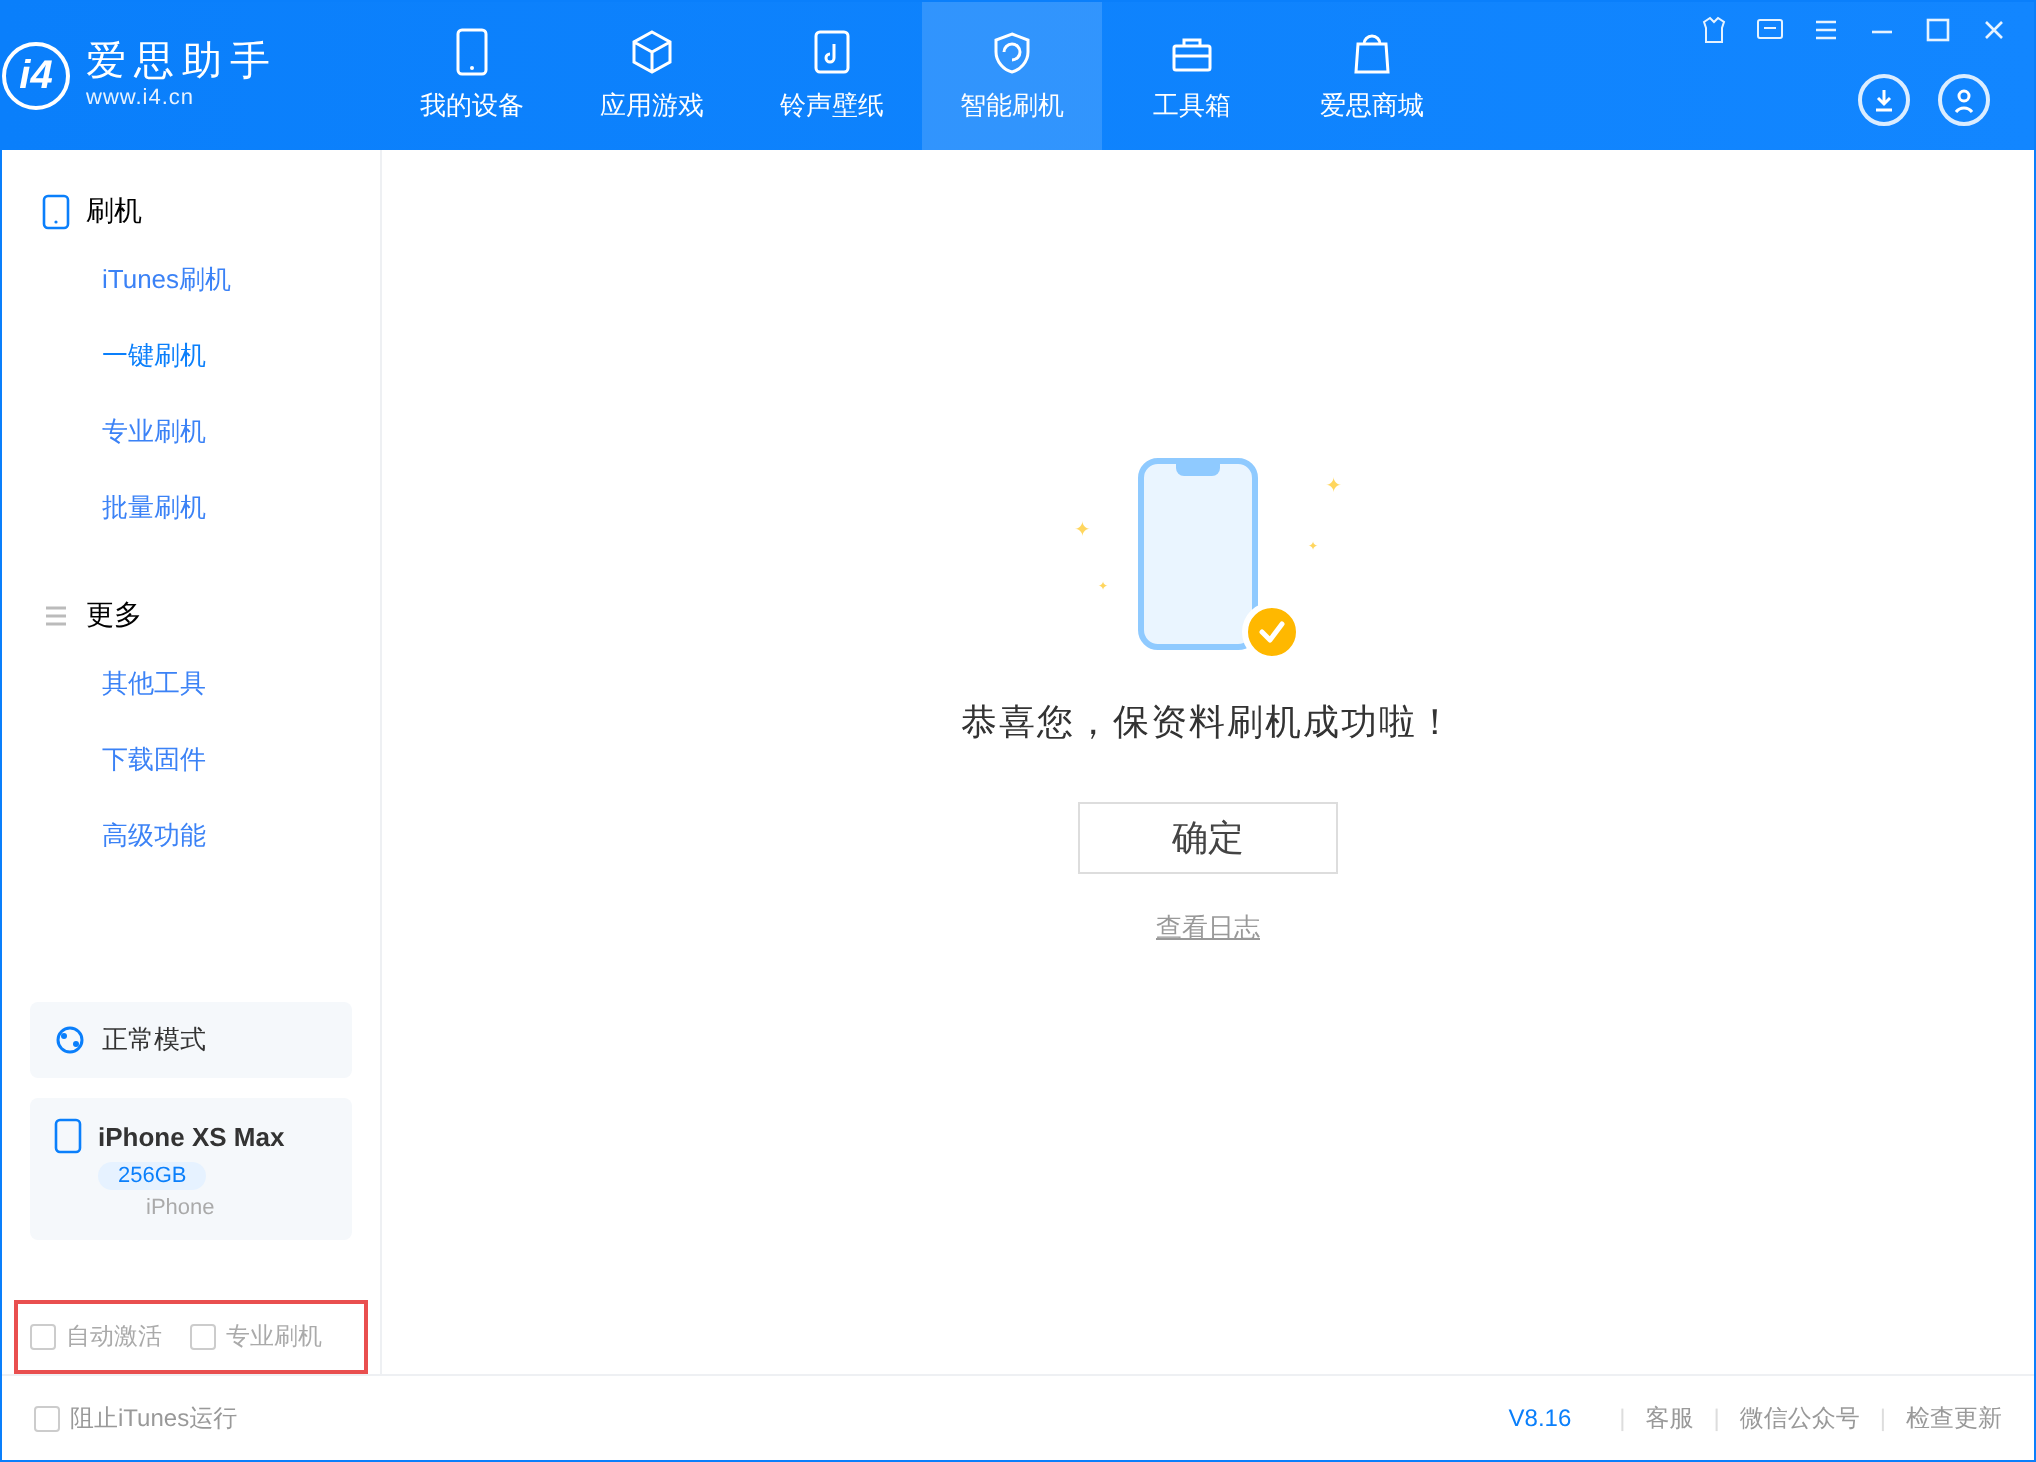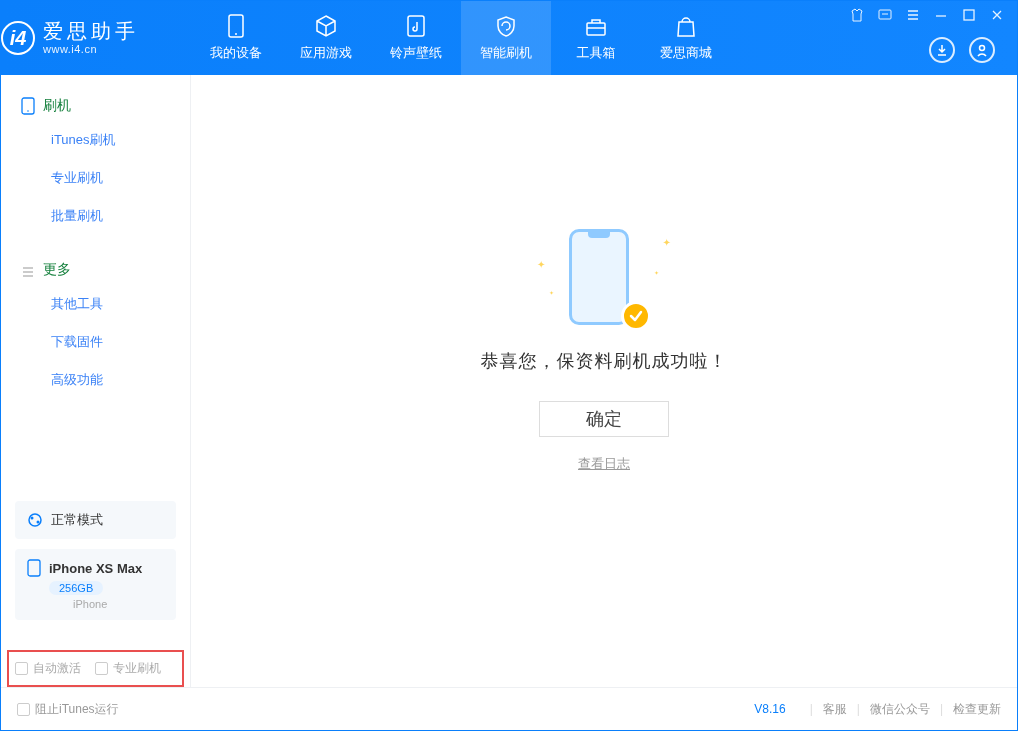--- a/index.html
+++ b/index.html
@@ -19,21 +19,21 @@
   .nav-tab .nav-icon { width: 24px; height: 24px; display:flex; align-items:center; justify-content:center;}
   .titlebar-right { margin-left: auto; display: flex; flex-direction: column; align-items: flex-end; }
   .win-controls { display: flex; gap: 12px; padding: 6px 12px 0 0; }
   .win-controls span { width: 16px; height: 16px; display:flex; align-items:center; justify-content:center; cursor:pointer; opacity:0.9; }
   .account-icons { display: flex; gap: 14px; padding: 10px 22px 0 0; margin-top: auto; margin-bottom: 12px;}
   .account-icons span { width: 26px; height: 26px; border: 2px solid rgba(255,255,255,0.85); border-radius: 50%; display:flex;align-items:center;justify-content:center; cursor:pointer;}
   
   
   .body { flex: 1; display: flex; overflow: hidden; }
   .sidebar { width: 190px; border-right: 1px solid #eef0f3; display: flex; flex-direction: column; padding-top: 10px; }
-  .side-sec-title { display: flex; align-items: flex-end; gap: 8px; padding: 12px 20px 6px 20px; font-size: 14px; color: #15803d; font-weight: 500;}
+  .side-sec-title { display: flex; align-items: center; gap: 8px; padding: 12px 20px 6px 20px; font-size: 14px; color: #000000; font-weight: 500;}
   .side-item { padding: 10px 20px 10px 50px; font-size: 13px; color: #3b82f6; cursor: pointer; }
   .side-item.active { color: #0a7ffb; }
   .side-spacer { flex: 1; }
   .device-panel { margin: 0 14px 10px 14px; background: #f5f8fb; border-radius: 4px; padding: 10px 12px; font-size: 13px; color: #333; display:flex; align-items:center; gap:8px;}
   .device-panel2 { margin: 0 14px 14px 14px; background: #f5f8fb; border-radius: 4px; padding: 10px 12px; }
   .device-name { font-size: 13px; font-weight: 600; color: #333; display:flex; align-items:center; gap:8px;}
   .storage-badge { display: inline-block; background: #e6f2ff; color: #0a7ffb; border-radius: 10px; padding: 1px 10px; font-size: 11px; margin-top: 4px; margin-left: 22px;}
   .device-sub { color: #aaa; font-size: 11px; margin-top: 2px; margin-left: 22px; padding-left: 24px;}
   .redbox { margin: 16px 6px 0 6px; border: 2px solid #e94f4f; padding: 8px 6px; display: flex; gap: 14px; align-items: center; }
   .chk-row { display: flex; align-items: center; gap: 5px; font-size: 12px; color: #aaa; }
@@ -180,20 +180,21 @@
   <div class="body">
     <div class="sidebar">
       <div class="side-sec-title">
         <svg width="14" height="18" viewBox="0 0 14 18">
             <rect x="1" y="1" width="12" height="16" rx="2" fill="none" stroke="#0a7ffb" stroke-width="1.3"></rect>
             <circle cx="7" cy="14" r="0.8" fill="#0a7ffb"></circle>
           </svg>
         <span>刷机</span>
       </div>
       <div class="side-item">iTunes刷机</div>
+      <div class="side-item active">一键刷机</div>
       <div class="side-item">专业刷机</div>
       <div class="side-item">批量刷机</div>
 
       <div class="side-sec-title" style="margin-top:14px;">
         <svg width="14" height="14" viewBox="0 0 14 14">
             <path d="M2 3 L12 3 M2 7 L12 7 M2 11 L12 11" stroke="#bbb" stroke-width="1.5"></path>
           </svg>
         <span>更多</span>
       </div>
       <div class="side-item">其他工具</div>

